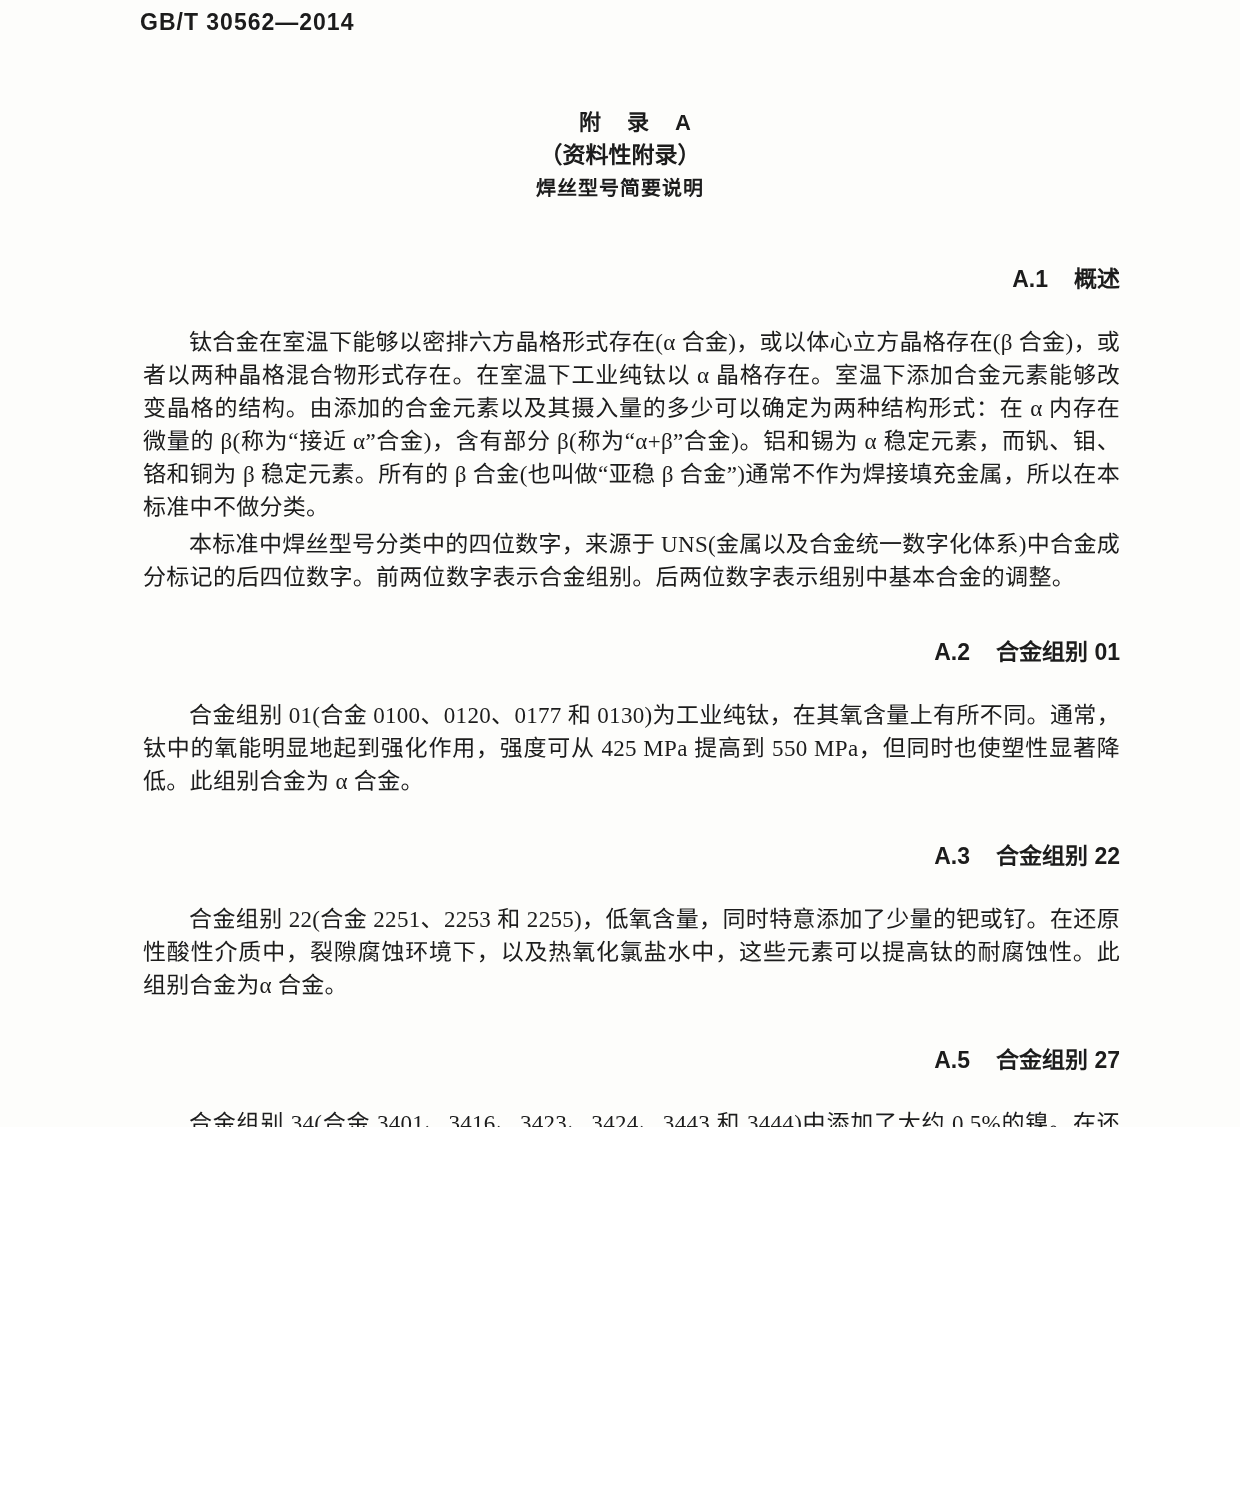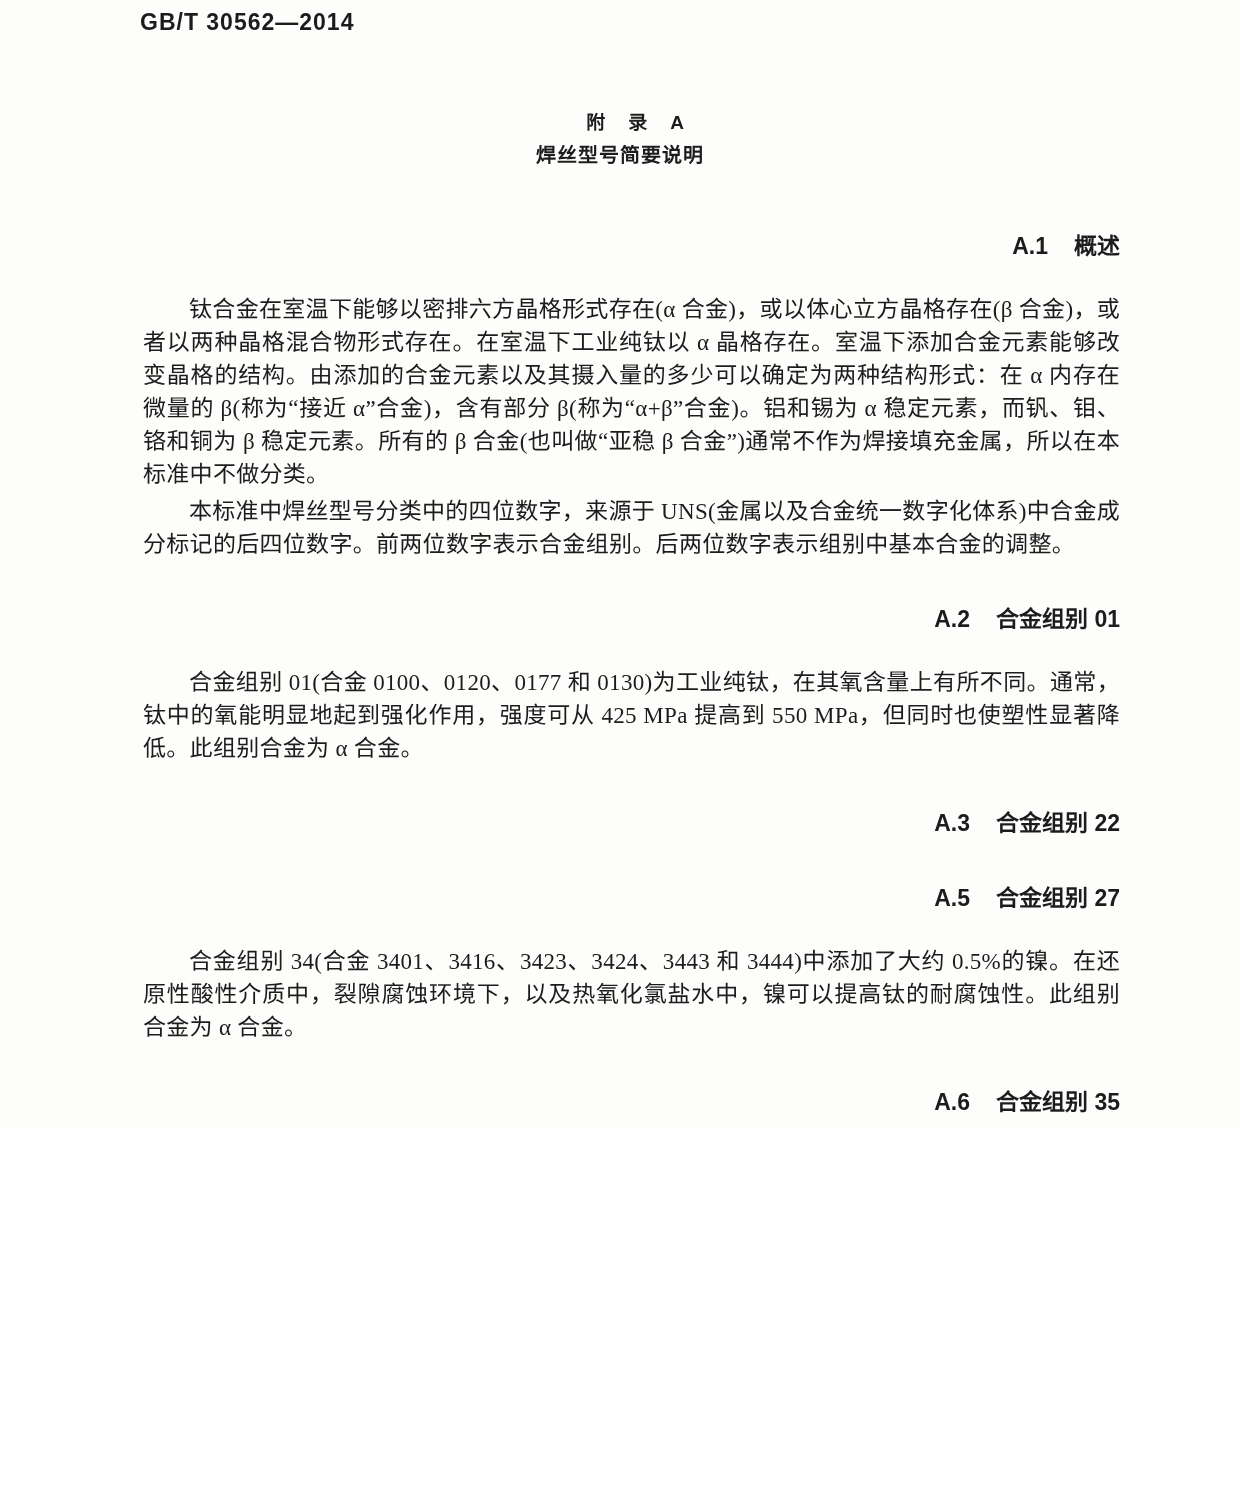--- a/index.html
+++ b/index.html
@@ -26,21 +26,21 @@
     line-height: 24px;
     letter-spacing: 1px;
   }
   .title-block {
     margin-top: 72px;
     text-align: center;
     font-family: "Liberation Sans", "DejaVu Sans", sans-serif;
     font-weight: bold;
   }
   .title-block .t1 {
-    font-size: 19px;
+    font-size: 22px;
     line-height: 33px;
     letter-spacing: 2px;
     padding-left: 32px;
   }
   .title-block .t2 {
     font-size: 23px;
     line-height: 33px;
   }
   .title-block .t3 {
     font-size: 20px;
@@ -87,20 +87,21 @@
 </style>
 </head>
 <body>
 
 <div class="page">
 
   <div class="doc-header">GB/T 30562—2014</div>
 
   <div class="title-block">
     <div class="t1">附　录　A</div>
+    <div class="t2">（资料性附录）</div>
     <div class="t3">焊丝型号简要说明</div>
   </div>
 
   <div class="content">
 
     <div class="section">
       <div class="sec-heading first">
         <span class="sec-num">A.1</span><span class="sec-title">概述</span>
       </div>
       <div class="sec-body">
@@ -114,20 +115,23 @@
         <span class="sec-num">A.2</span><span class="sec-title">合金组别 01</span>
       </div>
       <div class="sec-body">
         <p>合金组别 01(合金 0100、0120、0177 和 0130)为工业纯钛，在其氧含量上有所不同。通常，钛中的氧能明显地起到强化作用，强度可从 425 MPa 提高到 550 MPa，但同时也使塑性显著降低。此组别合金为 α 合金。</p>
       </div>
     </div>
 
     <div class="section">
       <div class="sec-heading">
         <span class="sec-num">A.3</span><span class="sec-title">合金组别 22</span>
+      </div>
+      <div class="sec-body">
+        <p>合金组别 22(合金 2251、2253 和 2255)，低氧含量，同时特意添加了少量的钯或钌。在还原性酸性介质中，裂隙腐蚀环境下，以及热氧化氯盐水中，这些元素可以提高钛的耐腐蚀性。此组别合金为α 合金。</p>
       </div>
     </div>
 
 
     <div class="section">
       <div class="sec-heading">
         <span class="sec-num">A.5</span><span class="sec-title">合金组别 27</span>
       </div>
       <div class="sec-body">
         <p>合金组别 34(合金 3401、3416、3423、3424、3443 和 3444)中添加了大约 0.5%的镍。在还原性酸性介质中，裂隙腐蚀环境下，以及热氧化氯盐水中，镍可以提高钛的耐腐蚀性。此组别合金为 α 合金。</p>

